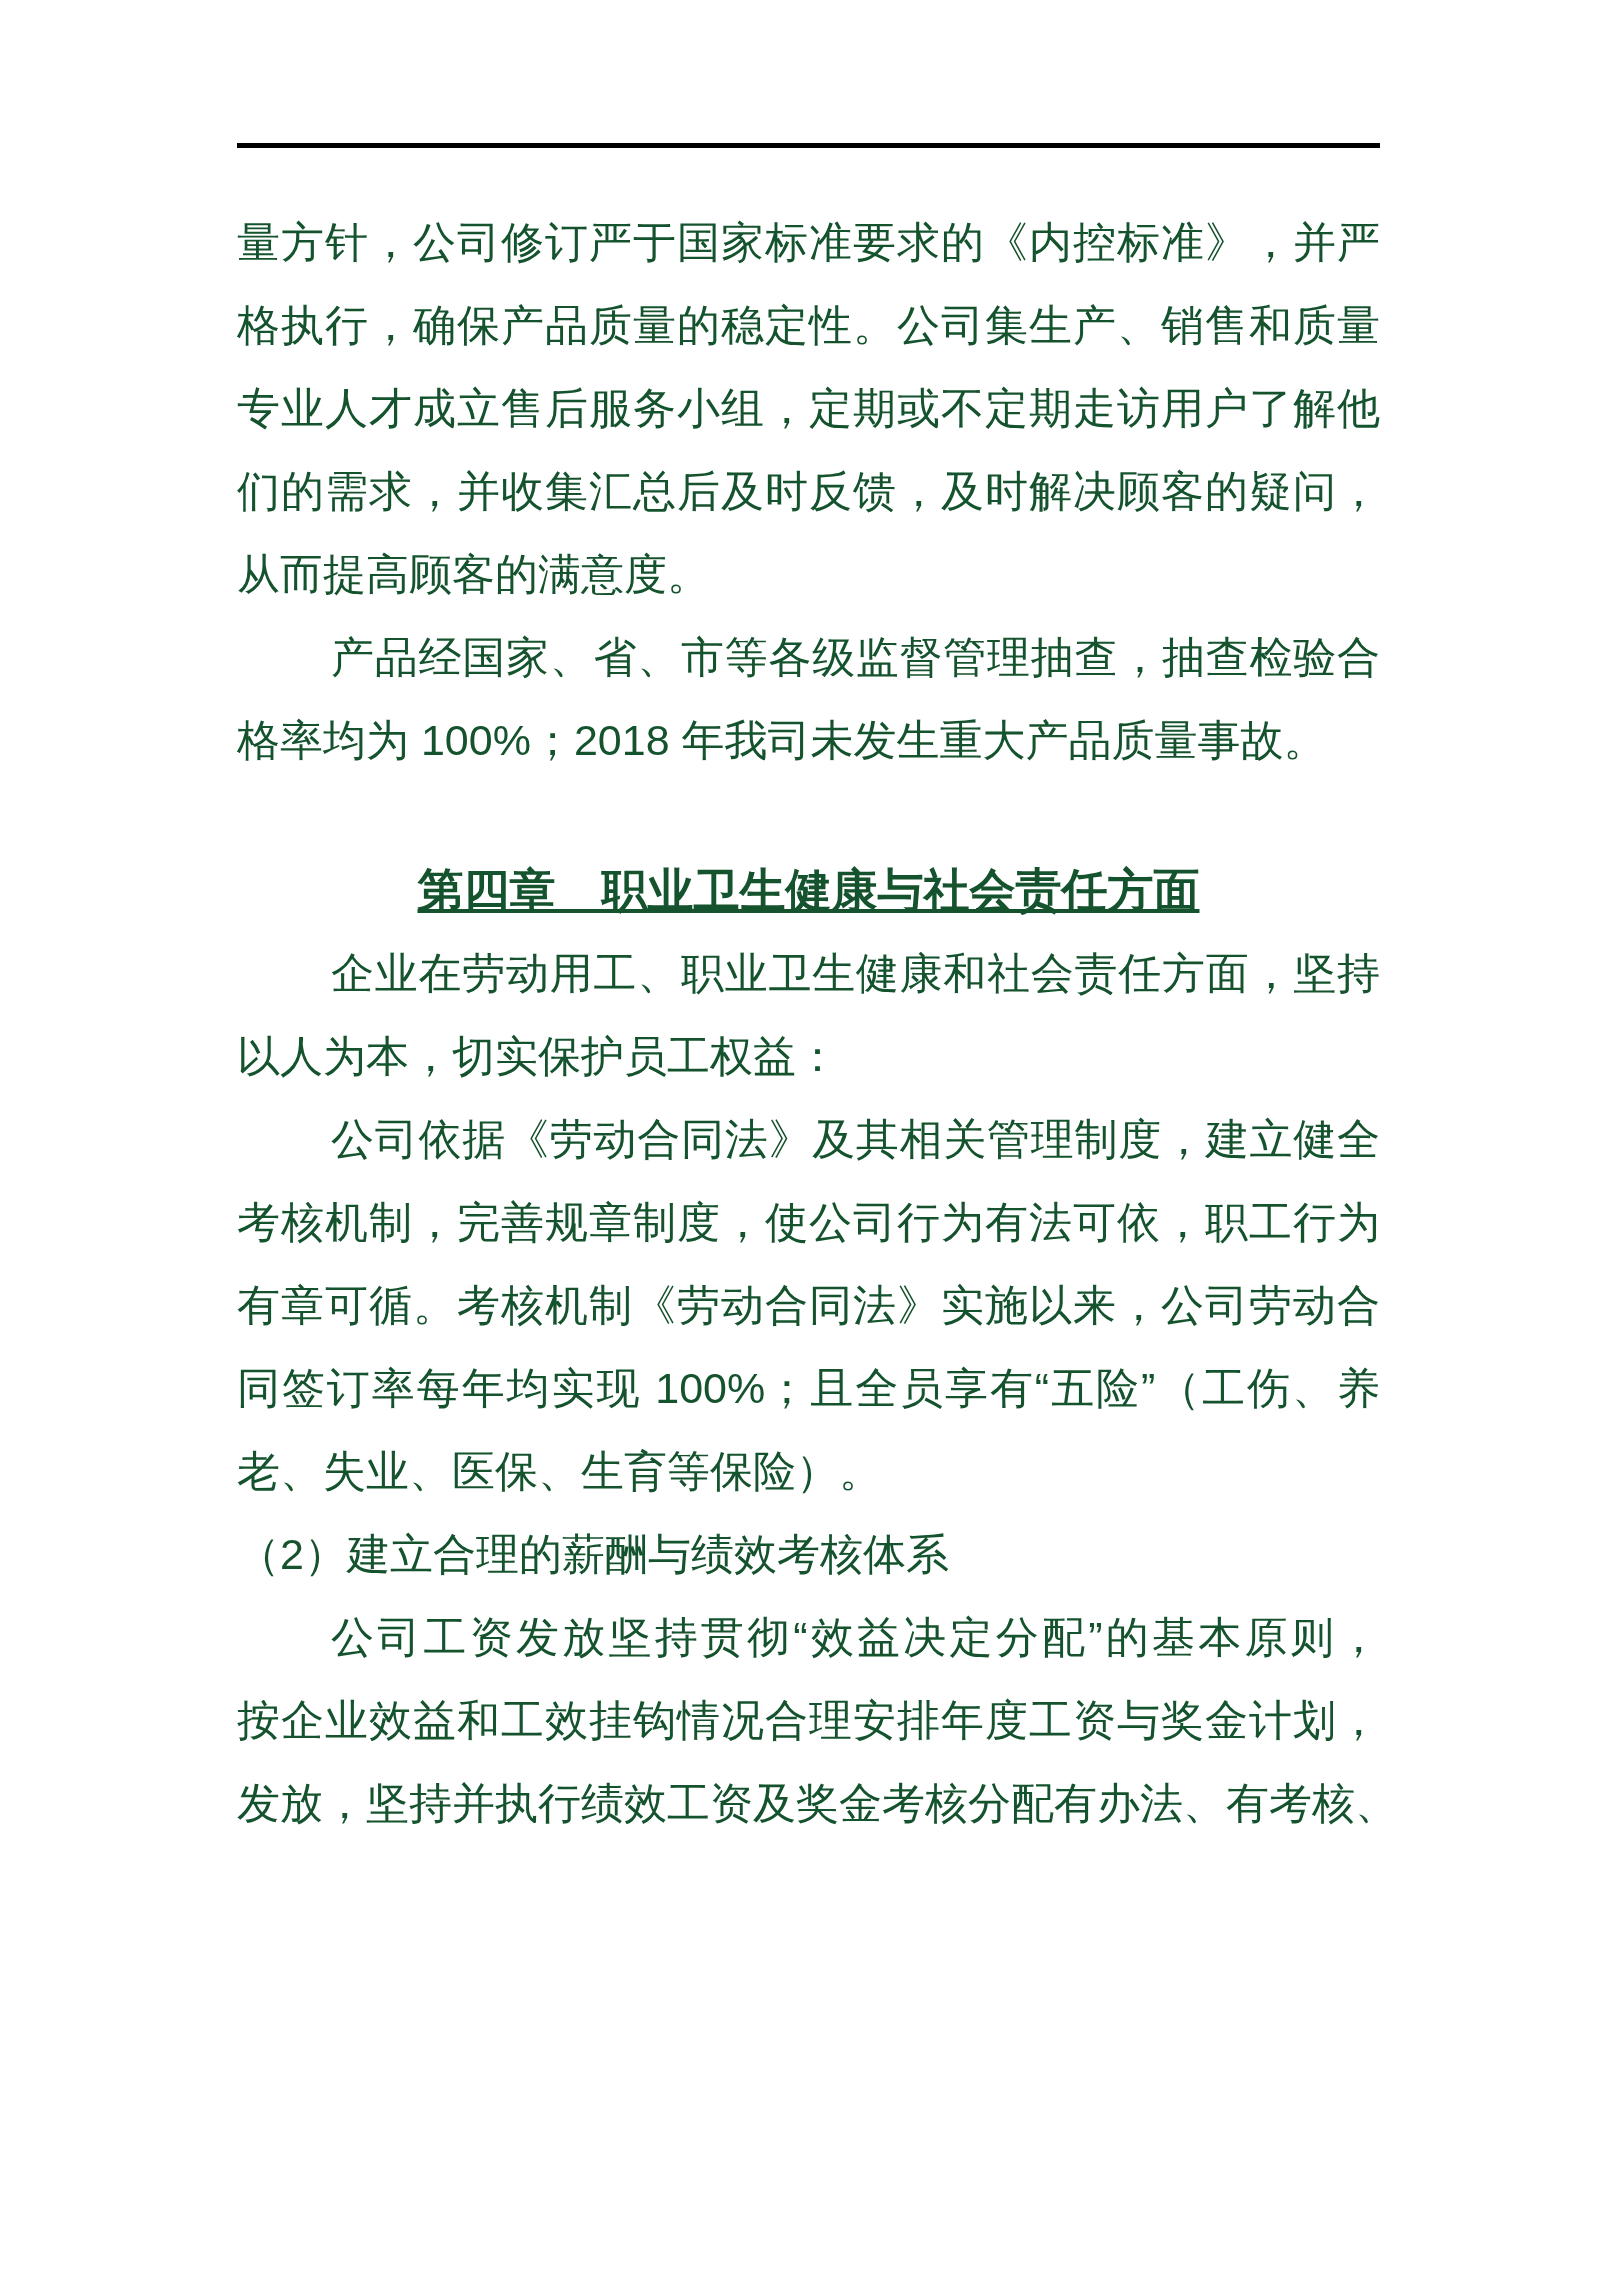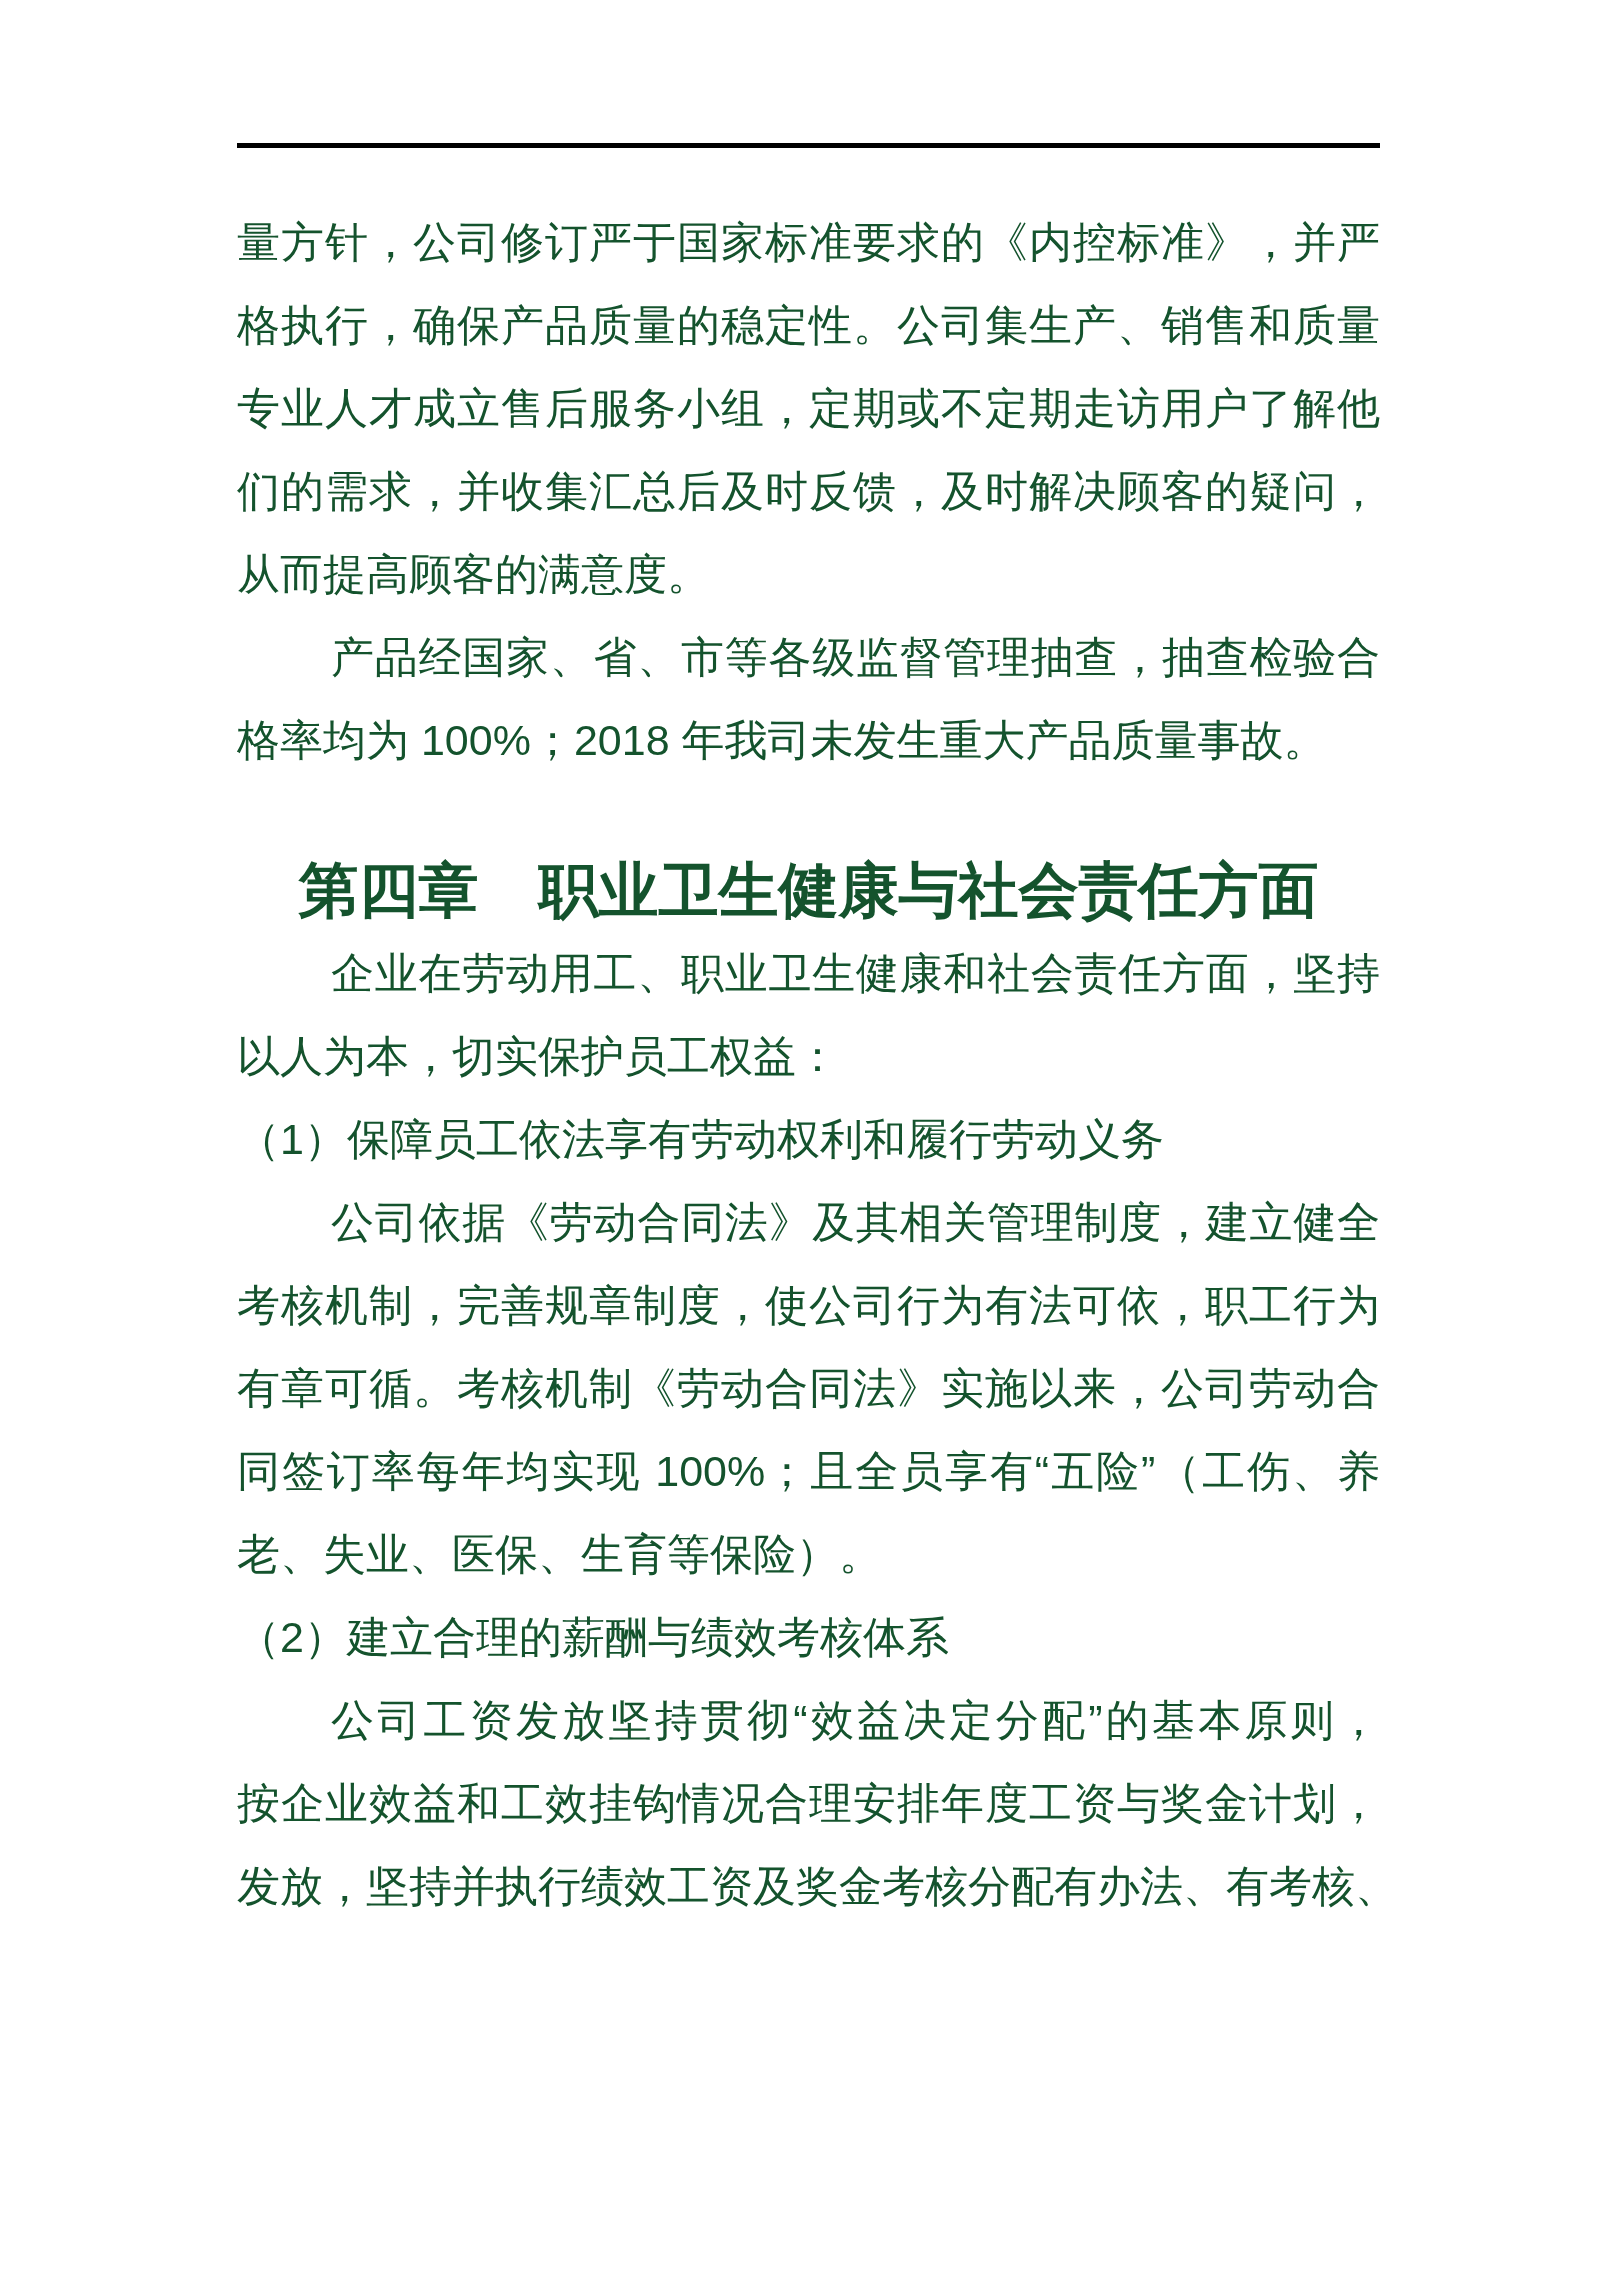--- a/index.html
+++ b/index.html
@@ -47,23 +47,24 @@
     text-align-last: left;
   }
   .line.ind {
     text-indent: 94px;
   }
   .chapter {
     width: 100%;
     text-align: center;
     text-align-last: center;
     font-weight: 700;
-    font-size: 60px;
+    font-size: 46px;
     line-height: 83px;
     white-space: nowrap;
+    text-decoration: underline;
   }
   .spacer {
     height: 67px;
   }
 </style>
 </head>
 <body>
 
 <div class="page">
 
@@ -80,21 +81,20 @@
     <div class="line ind">产品经国家、省、市等各级监督管理抽查，抽查检验合</div>
     <div class="line last">格率均为 100%；2018 年我司未发生重大产品质量事故。</div>
 
     <div class="spacer"></div>
 
     <div class="chapter">第四章　职业卫生健康与社会责任方面</div>
 
     <div class="line ind">企业在劳动用工、职业卫生健康和社会责任方面，坚持</div>
     <div class="line last">以人为本，切实保护员工权益：</div>
 
-    <div class="line last">（1）保障员工依法享有劳动权利和履行劳动义务</div>
 
     <div class="line ind">公司依据《劳动合同法》及其相关管理制度，建立健全</div>
     <div class="line">考核机制，完善规章制度，使公司行为有法可依，职工行为</div>
     <div class="line">有章可循。考核机制《劳动合同法》实施以来，公司劳动合</div>
     <div class="line">同签订率每年均实现 100%；且全员享有“五险”（工伤、养</div>
     <div class="line last">老、失业、医保、生育等保险）。</div>
 
     <div class="line last">（2）建立合理的薪酬与绩效考核体系</div>
 
     <div class="line ind">公司工资发放坚持贯彻“效益决定分配”的基本原则，</div>

